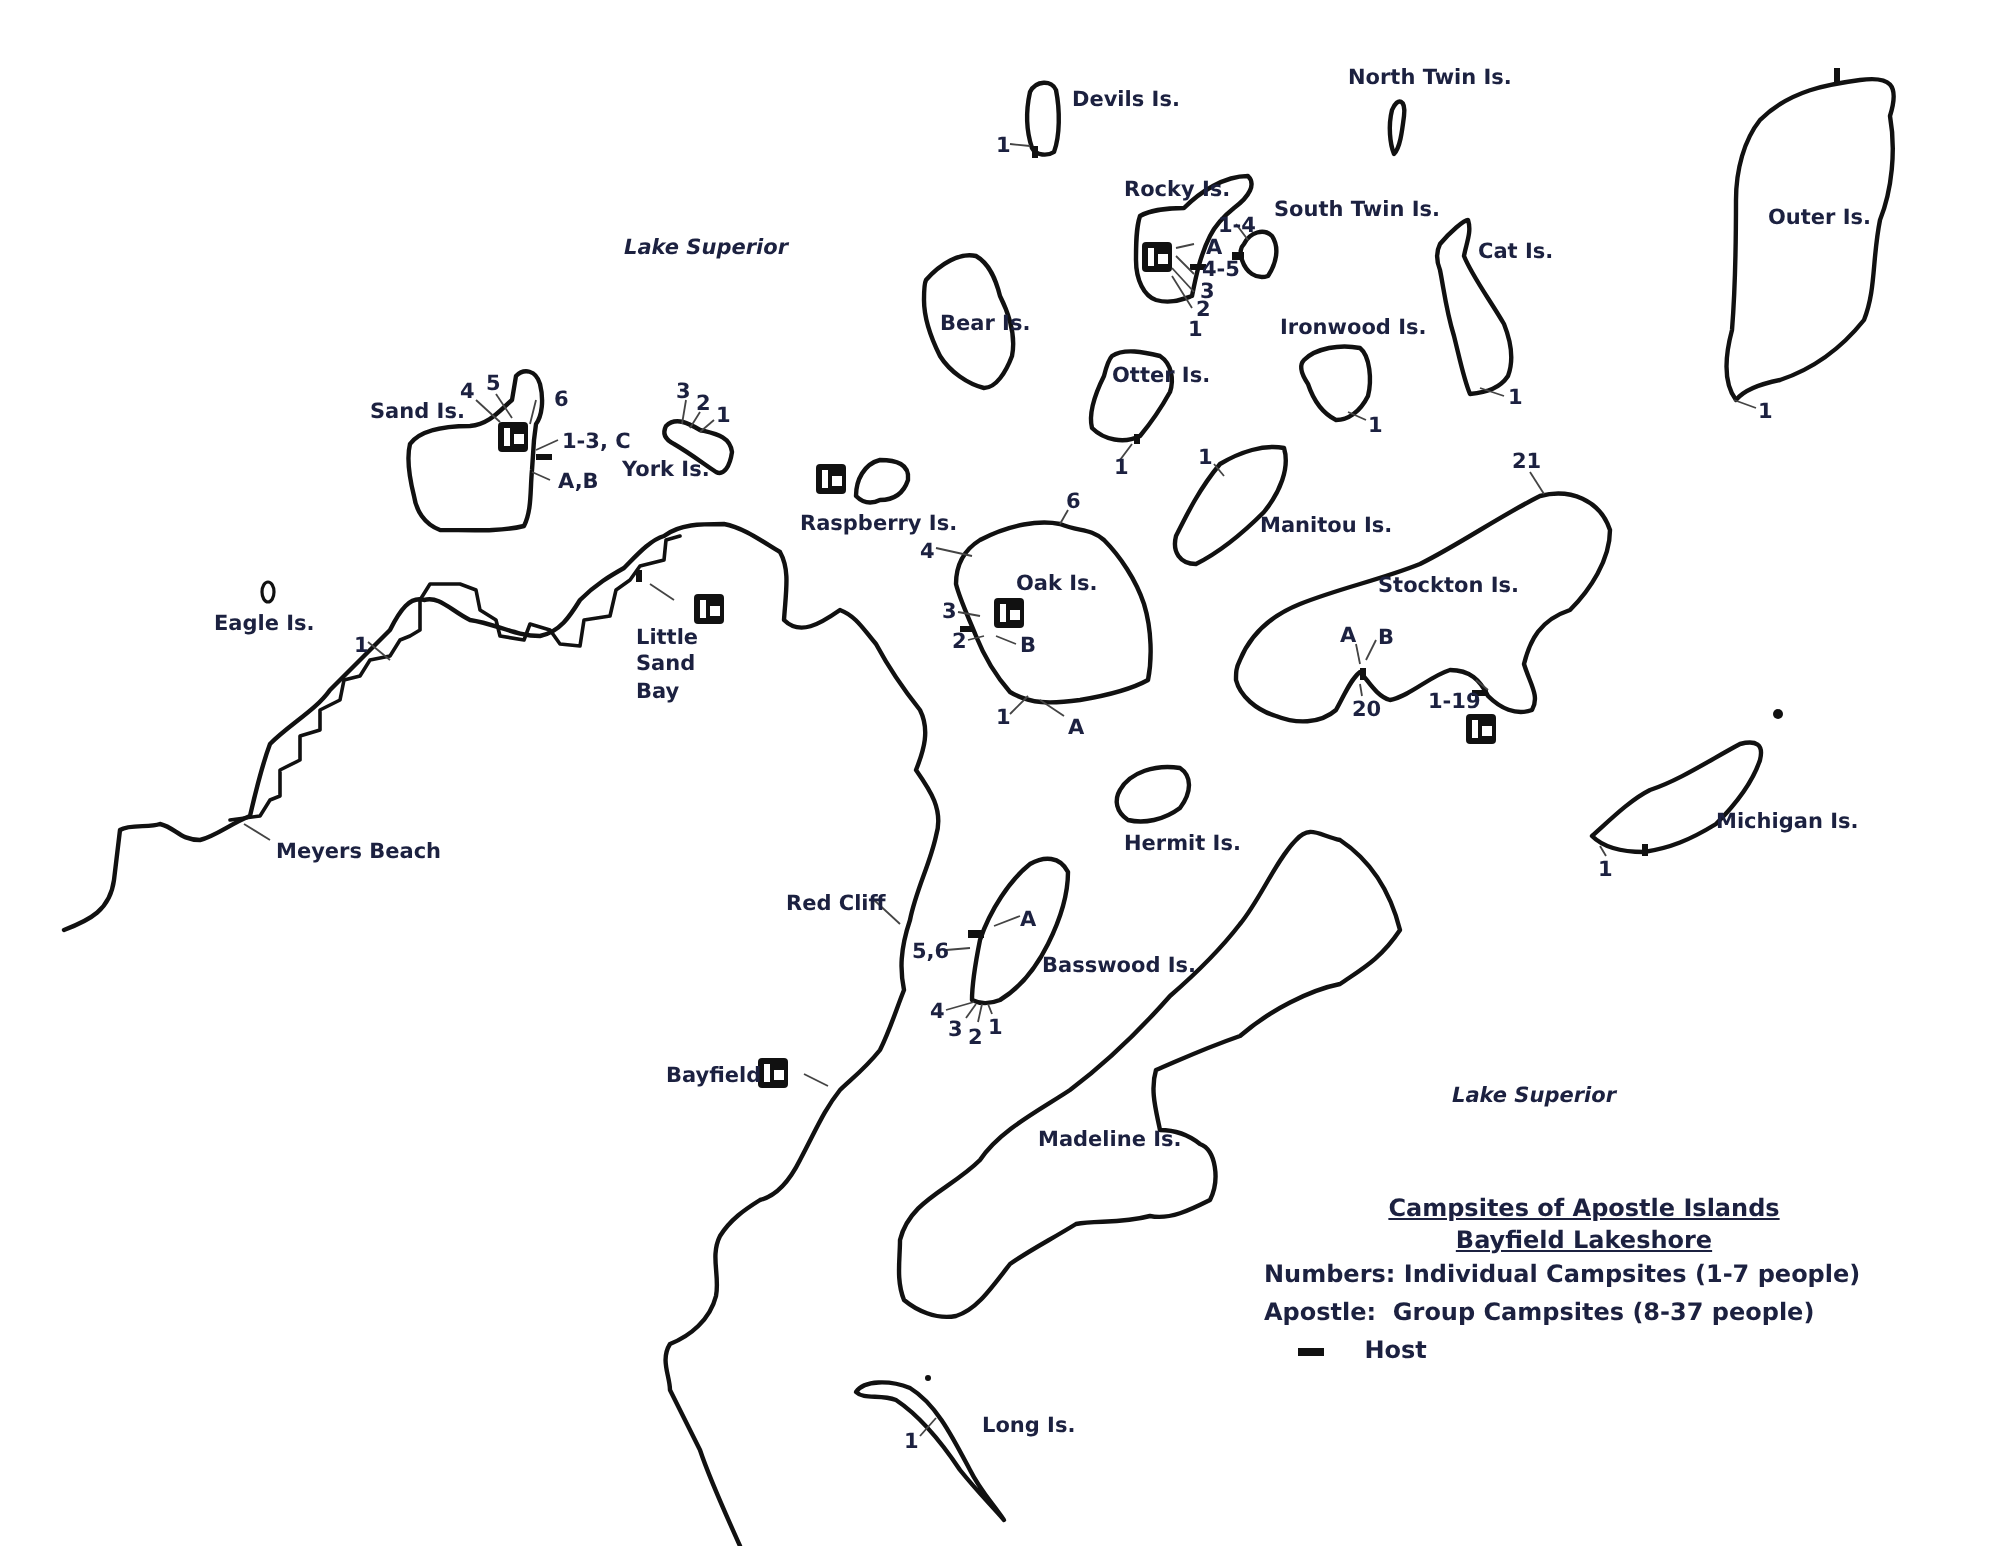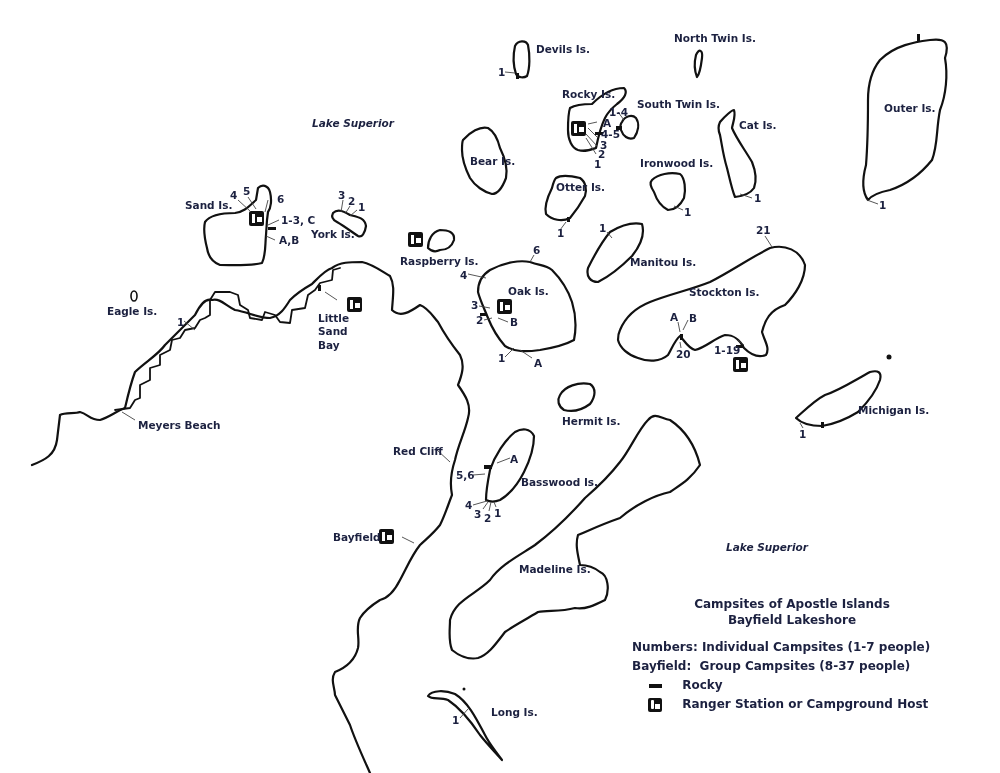--- a/index.html
+++ b/index.html
@@ -6,23 +6,23 @@
   body { width:1000px; height:773px; position:relative; overflow:hidden; font-family:"DejaVu Sans", sans-serif; }
   #map { position:absolute; left:0; top:0; width:1000px; height:773px; }
   .coast { fill:none; stroke:#111; stroke-width:2.2; stroke-linejoin:round; stroke-linecap:round; }
   .leader { stroke:#444; stroke-width:0.9; fill:none; }
   .dock { fill:#111; }
   .lbl { font-family:"DejaVu Sans", sans-serif; font-size:10.5px; font-weight:bold; fill:#1c2140; }
   .num { font-family:"DejaVu Sans", sans-serif; font-size:10.5px; font-weight:bold; fill:#1c2140; }
   .lake { font-family:"DejaVu Sans", sans-serif; font-size:10.5px; font-style:italic; font-weight:bold; fill:#1c2140; }
   .legend { position:absolute; left:632px; top:596px; width:320px; color:#1c2140; font-family:"DejaVu Sans", sans-serif; font-weight:bold; }
   .legend .title { text-align:center; font-size:12px; line-height:16px; }
-  .legend .title span { }
+  .legend .title span { text-decoration:underline; }
   .legend .row { font-size:12px; line-height:19px; white-space:nowrap; }
-  .legend .row.first { margin-top:10px; }
+  .legend .row.first { margin-top:0; }
   .legend .sym { display:inline-block; width:46px; text-align:center; vertical-align:middle; }
   .legend .dock-sym { display:inline-block; width:13px; height:4px; background:#111; vertical-align:middle; }
   .ranger { display:inline-block; width:14px; height:14px; background:#111; border-radius:2px; position:relative; vertical-align:middle; }
   .ranger::before { content:""; position:absolute; left:3px; top:2px; width:3px; height:9px; background:#fff; border-radius:1px; }
   .ranger::after { content:""; position:absolute; left:7px; top:6px; width:5px; height:5px; background:#fff; }
 </style>
 </head>
 <body>
 
 <svg id="map" viewBox="0 0 1000 773" xmlns="http://www.w3.org/2000/svg">
@@ -282,24 +282,20 @@
 <div class="legend">
   <div class="title">
     <span>Campsites of Apostle Islands</span><br>
     <span>Bayfield Lakeshore</span>
   </div>
   <div class="row first">
     <span>Numbers:</span>
     <span>Individual Campsites (1-7 people)</span>
   </div>
   <div class="row">
-    <span>Bayfield:</span>&nbsp;
+    <span>Apostle:</span>&nbsp;
     <span>Group Campsites (8-37 people)</span>
   </div>
   <div class="row">
     <span class="sym"><span class="dock-sym"></span></span>
-    <span>Rocky</span>
-  </div>
-  <div class="row">
-    <span class="sym"><span class="ranger"></span></span>
-    <span>Ranger Station or Campground Host</span>
+    <span>Host</span>
   </div>
 </div>
 
 </body></html>

